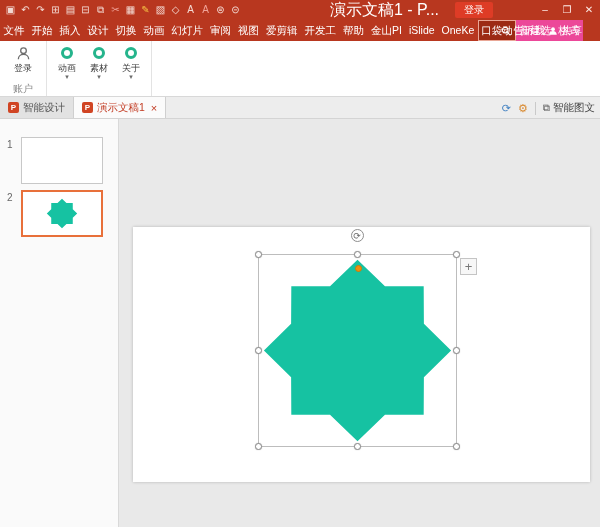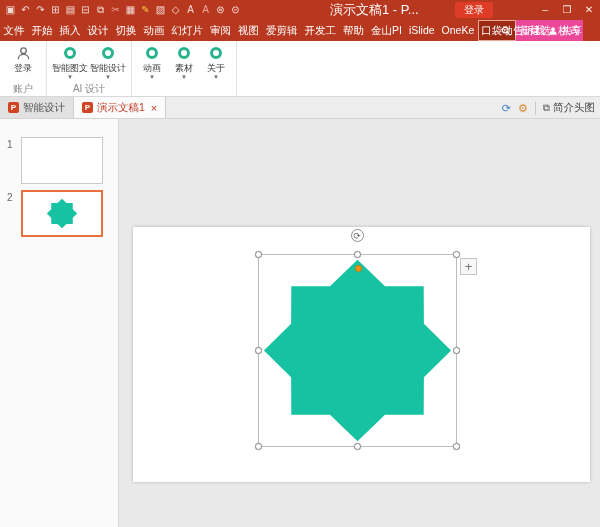--- a/index.html
+++ b/index.html
@@ -6,21 +6,21 @@
   html,body { width:600px; height:527px; }
   body { font-family:"Liberation Sans", sans-serif; overflow:hidden; background:#E9E9E9; }
   #app { position:relative; width:600px; height:527px; }
 
   
   .titlebar { position:absolute; top:0; left:0; width:600px; height:20px; background:#B8371F; color:#fff; }
   .qat { position:absolute; left:3px; top:0; height:20px; display:flex; align-items:center; }
   .qat span { width:15px; text-align:center; font-size:10px; color:#F3D9D2; line-height:20px; }
   .qat .accent { color:#F6C244; }
   .qat .accent2 { color:#F0A398; }
-  .win-title { position:absolute; left:330px; top:0; line-height:20px; font-size:13px; color:#FFFFFF; white-space:nowrap; }
+  .win-title { position:absolute; left:330px; top:0; line-height:20px; font-size:16px; color:#FFFFFF; white-space:nowrap; }
   .login-badge { position:absolute; left:455px; top:2px; height:16px; padding:0 9px; background:#DE3C26; border-radius:2px; font-size:10px; line-height:16px; color:#fff; cursor:default; }
   .winctl { position:absolute; right:0; top:0; display:flex; }
   .winctl span { width:22px; height:20px; line-height:20px; text-align:center; font-size:10px; color:#FCE9E4; }
 
   
   .tabsrow { position:absolute; top:20px; left:0; width:600px; height:21px; background:#B8371F; display:flex; align-items:stretch; color:#fff; }
   .tab { padding:0 3.5px; font-size:10.5px; line-height:21px; white-space:nowrap; cursor:default; }
   .tab.active { background:#9C2A14; box-shadow:inset 0 0 0 1px #E9A796; }
   .tab.ctx { background:#ec4899; }
   .tabsrow-right { position:absolute; right:0; top:20px; height:21px; display:flex; align-items:center; gap:3px; padding-right:18px; color:#fff; }
@@ -143,37 +143,20 @@
           <svg width="15" height="15" viewBox="0 0 16 16">
               <circle cx="8" cy="5" r="3" fill="none" stroke="#6E6E6E" stroke-width="1.4"></circle>
               <path d="M2.5 14c0-3 2.5-5.2 5.5-5.2s5.5 2.2 5.5 5.2" fill="none" stroke="#6E6E6E" stroke-width="1.4"></path>
             </svg>
         </span>
         <span class="lbl">登录</span>
       </div>
       <div class="rgroup-label">账户</div>
     </div>
 
-    <div class="rgroup">
-      <div class="rbtn">
-        <span class="ic">
-            <span class="ring"></span>
-          </span>
-        <span class="lbl">智能图文</span>
-        <span class="arr">▾</span>
-      </div>
-      <div class="rbtn">
-        <span class="ic">
-            <span class="ring"></span>
-          </span>
-        <span class="lbl">智能设计</span>
-        <span class="arr">▾</span>
-      </div>
-      <div class="rgroup-label">AI 设计</div>
-    </div>
 
     <div class="rgroup">
       <div class="rbtn rbtn-narrow">
         <span class="ic">
             <span class="ring"></span>
           </span>
         <span class="lbl">动画</span>
         <span class="arr">▾</span>
       </div>
       <div class="rbtn rbtn-narrow">
@@ -203,21 +186,21 @@
       <span>演示文稿1</span>
       <span class="close">×</span>
     </div>
   </div>
   <div class="doctabs-right">
     <span class="mini" style="color:#3E7FC1;">⟳</span>
     <span class="mini" style="color:#D98B33;">⚙</span>
     <span class="sep"></span>
     <span class="multiwindow">
       <span class="glyph">⧉</span>
-      <span>简介头图</span>
+      <span>智能图文</span>
     </span>
   </div>
 
   <div class="slidepanel">
     <span class="snum" style="top:20px;">1</span>
     <div class="thumb" style="top:18px;"></div>
     <span class="snum" style="top:73px;">2</span>
     <div class="thumb selected" style="top:71px;">
       <svg width="32" height="31" viewBox="0 0 200 200" preserveAspectRatio="none">
         <polygon points="100,5 127.9,32.6 167.2,32.8 167.4,72.1 195,100 167.4,127.9 167.2,167.2 127.9,167.4 100,195 72.1,167.4 32.8,167.2 32.6,127.9 5,100 32.6,72.1 32.8,32.8 72.1,32.6" fill="#16C2A2"></polygon>

